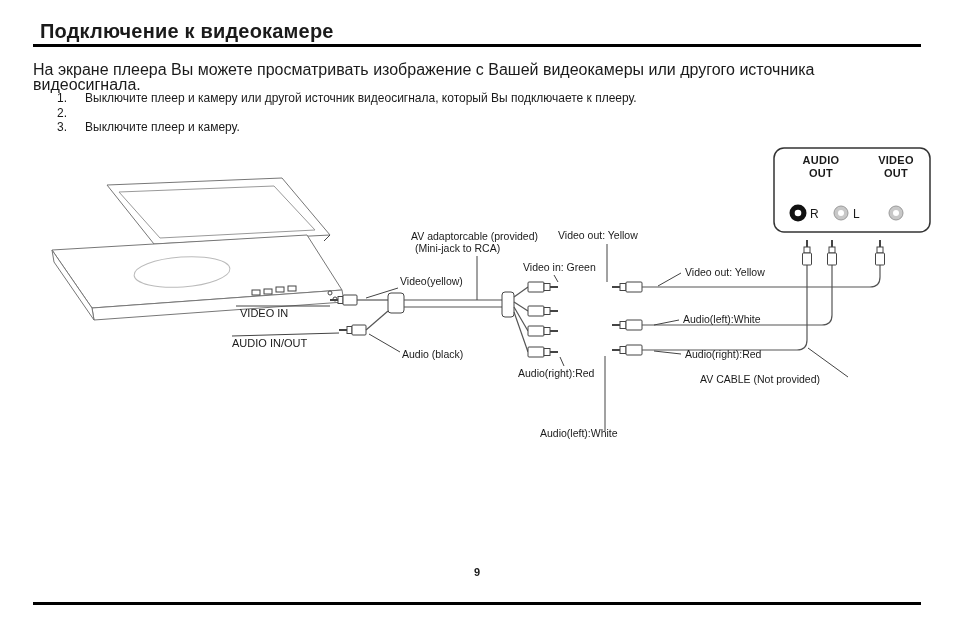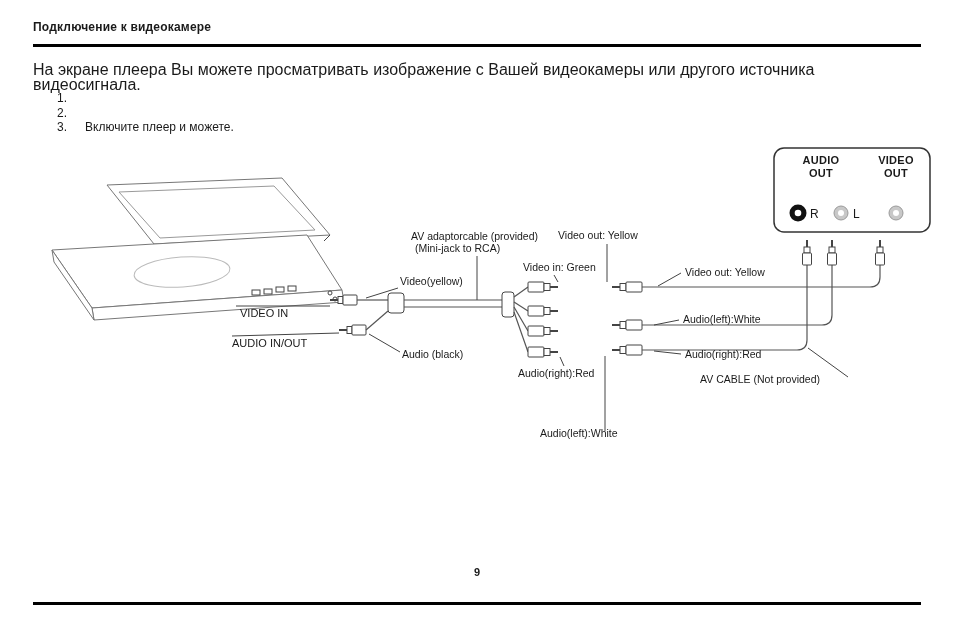--- a/index.html
+++ b/index.html
@@ -1,19 +1,19 @@
 <!DOCTYPE html>
 <html><head>
 <meta charset="utf-8">
 <style>
   *{margin:0;padding:0;box-sizing:border-box}
   html,body{background:#ffffff}
   .page{position:relative;width:954px;height:626px;background:#ffffff;
         font-family:"Liberation Sans",sans-serif;color:#1a1a1a;overflow:hidden}
-  .title{position:absolute;left:33px;top:20px;font-size:12px;font-weight:bold;letter-spacing:.2px}
+  .title{position:absolute;left:40px;top:20px;font-size:20px;font-weight:bold;letter-spacing:.2px}
   .rule{position:absolute;left:33px;width:888px;height:3px;background:#000}
   .rule-top{top:44px}
   .rule-bottom{top:602px}
   .intro{position:absolute;left:33px;top:62px;width:890px;font-size:16px;line-height:15px}
   .steps{position:absolute;left:57px;top:91px;font-size:12px;width:860px}
   .step{display:flex;line-height:14.5px;margin-bottom:0}
   .step-num{width:28px;flex:0 0 28px}
   .diagram{position:absolute;left:12px;top:140px;width:954px;height:330px}
   .pagenum{position:absolute;left:0;top:566px;width:954px;text-align:center;
            font-size:11px;font-weight:bold}
@@ -35,27 +35,28 @@
 <div class="page">
 
   <div class="title">Подключение к видеокамере</div>
   <div class="rule rule-top"></div>
 
   <div class="intro">На экране плеера Вы можете просматривать изображение с Вашей видеокамеры или другого источника видеосигнала.</div>
 
   <div class="steps">
     <div class="step">
       <span class="step-num">1.</span>
+      <span class="step-text">Выключите плеер и камеру или другой источник видеосигнала, который Вы подключаете к плееру.</span>
     </div>
     <div class="step">
       <span class="step-num">2.</span>
     </div>
     <div class="step">
       <span class="step-num">3.</span>
-      <span class="step-text">Включите плеер и можете.</span>
+      <span class="step-text">Выключите плеер и камеру.</span>
     </div>
   </div>
 
   <div class="diagram">
     <svg width="954" height="330" viewBox="0 0 954 330">
 
       <g>
         <polygon class="pl" points="95,45 270,38 318,95 142,104"></polygon>
         <polygon class="pl" style="fill:none;stroke:#999" points="107,52 262,46 303,90 148,98"></polygon>
         <line class="ln" x1="142" y1="104" x2="136" y2="110"></line>

